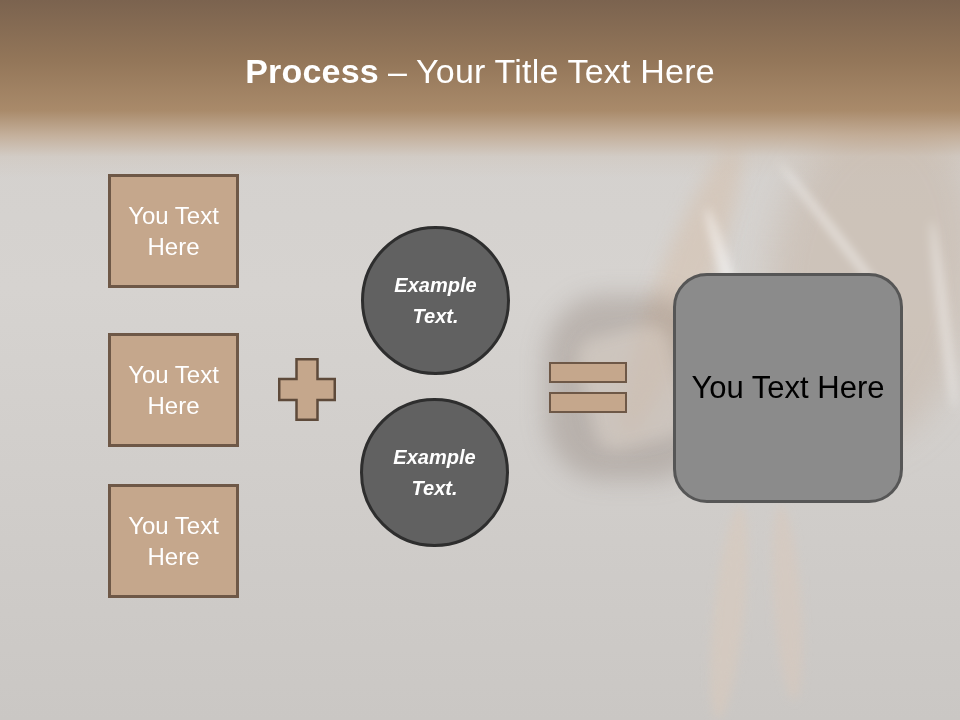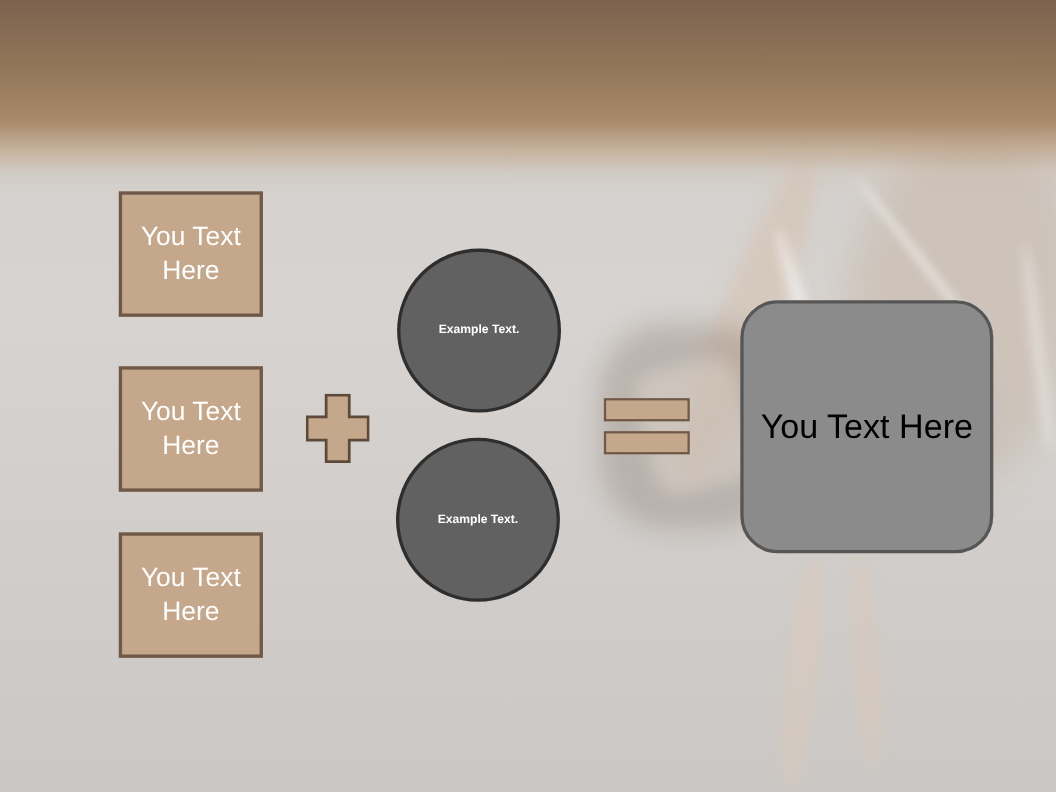--- a/index.html
+++ b/index.html
@@ -88,21 +88,21 @@
     position:absolute;width:149px;height:149px;z-index:3;border-radius:50%;
     box-sizing:border-box;
     background:var(--circle-gray);
     border:3px solid var(--circle-border);
     display:flex;align-items:center;justify-content:center;text-align:center;
   }
   .circle.c1{left:361px;top:226px;}
   .circle.c2{left:360px;top:398px;}
   .circle .ctext{
     display:block;max-width:92px;
-    color:var(--circle-text);font-size:11px;font-weight:700;
+    color:var(--circle-text);font-size:20px;font-weight:700;font-style:italic;
     line-height:1.55;
   }
   
   .equals{position:absolute;left:549px;top:362px;z-index:3;
     display:flex;flex-direction:column;gap:9px;}
   .ebar{width:78px;height:21px;box-sizing:border-box;
     background:var(--shape-tan);border:2.5px solid var(--shape-tan-border);}
   
   .result{
     position:absolute;left:673px;top:273px;width:230px;height:230px;z-index:3;
@@ -125,20 +125,23 @@
     <div class="fig clutch"></div>
     <div class="fig shine1"></div>
     <div class="fig shine2"></div>
     <div class="fig shine3"></div>
     <div class="fig leg1"></div>
     <div class="fig leg2"></div>
   </div>
 
   <div class="header"></div>
 
+  <h1 class="title">
+    <span class="t-bold">Process</span><span class="t-reg">– Your Title Text Here</span>
+  </h1>
 
   <div class="tanbox b1">
     <span>You Text Here</span>
   </div>
   <div class="tanbox b2">
     <span>You Text Here</span>
   </div>
   <div class="tanbox b3">
     <span>You Text Here</span>
   </div>

